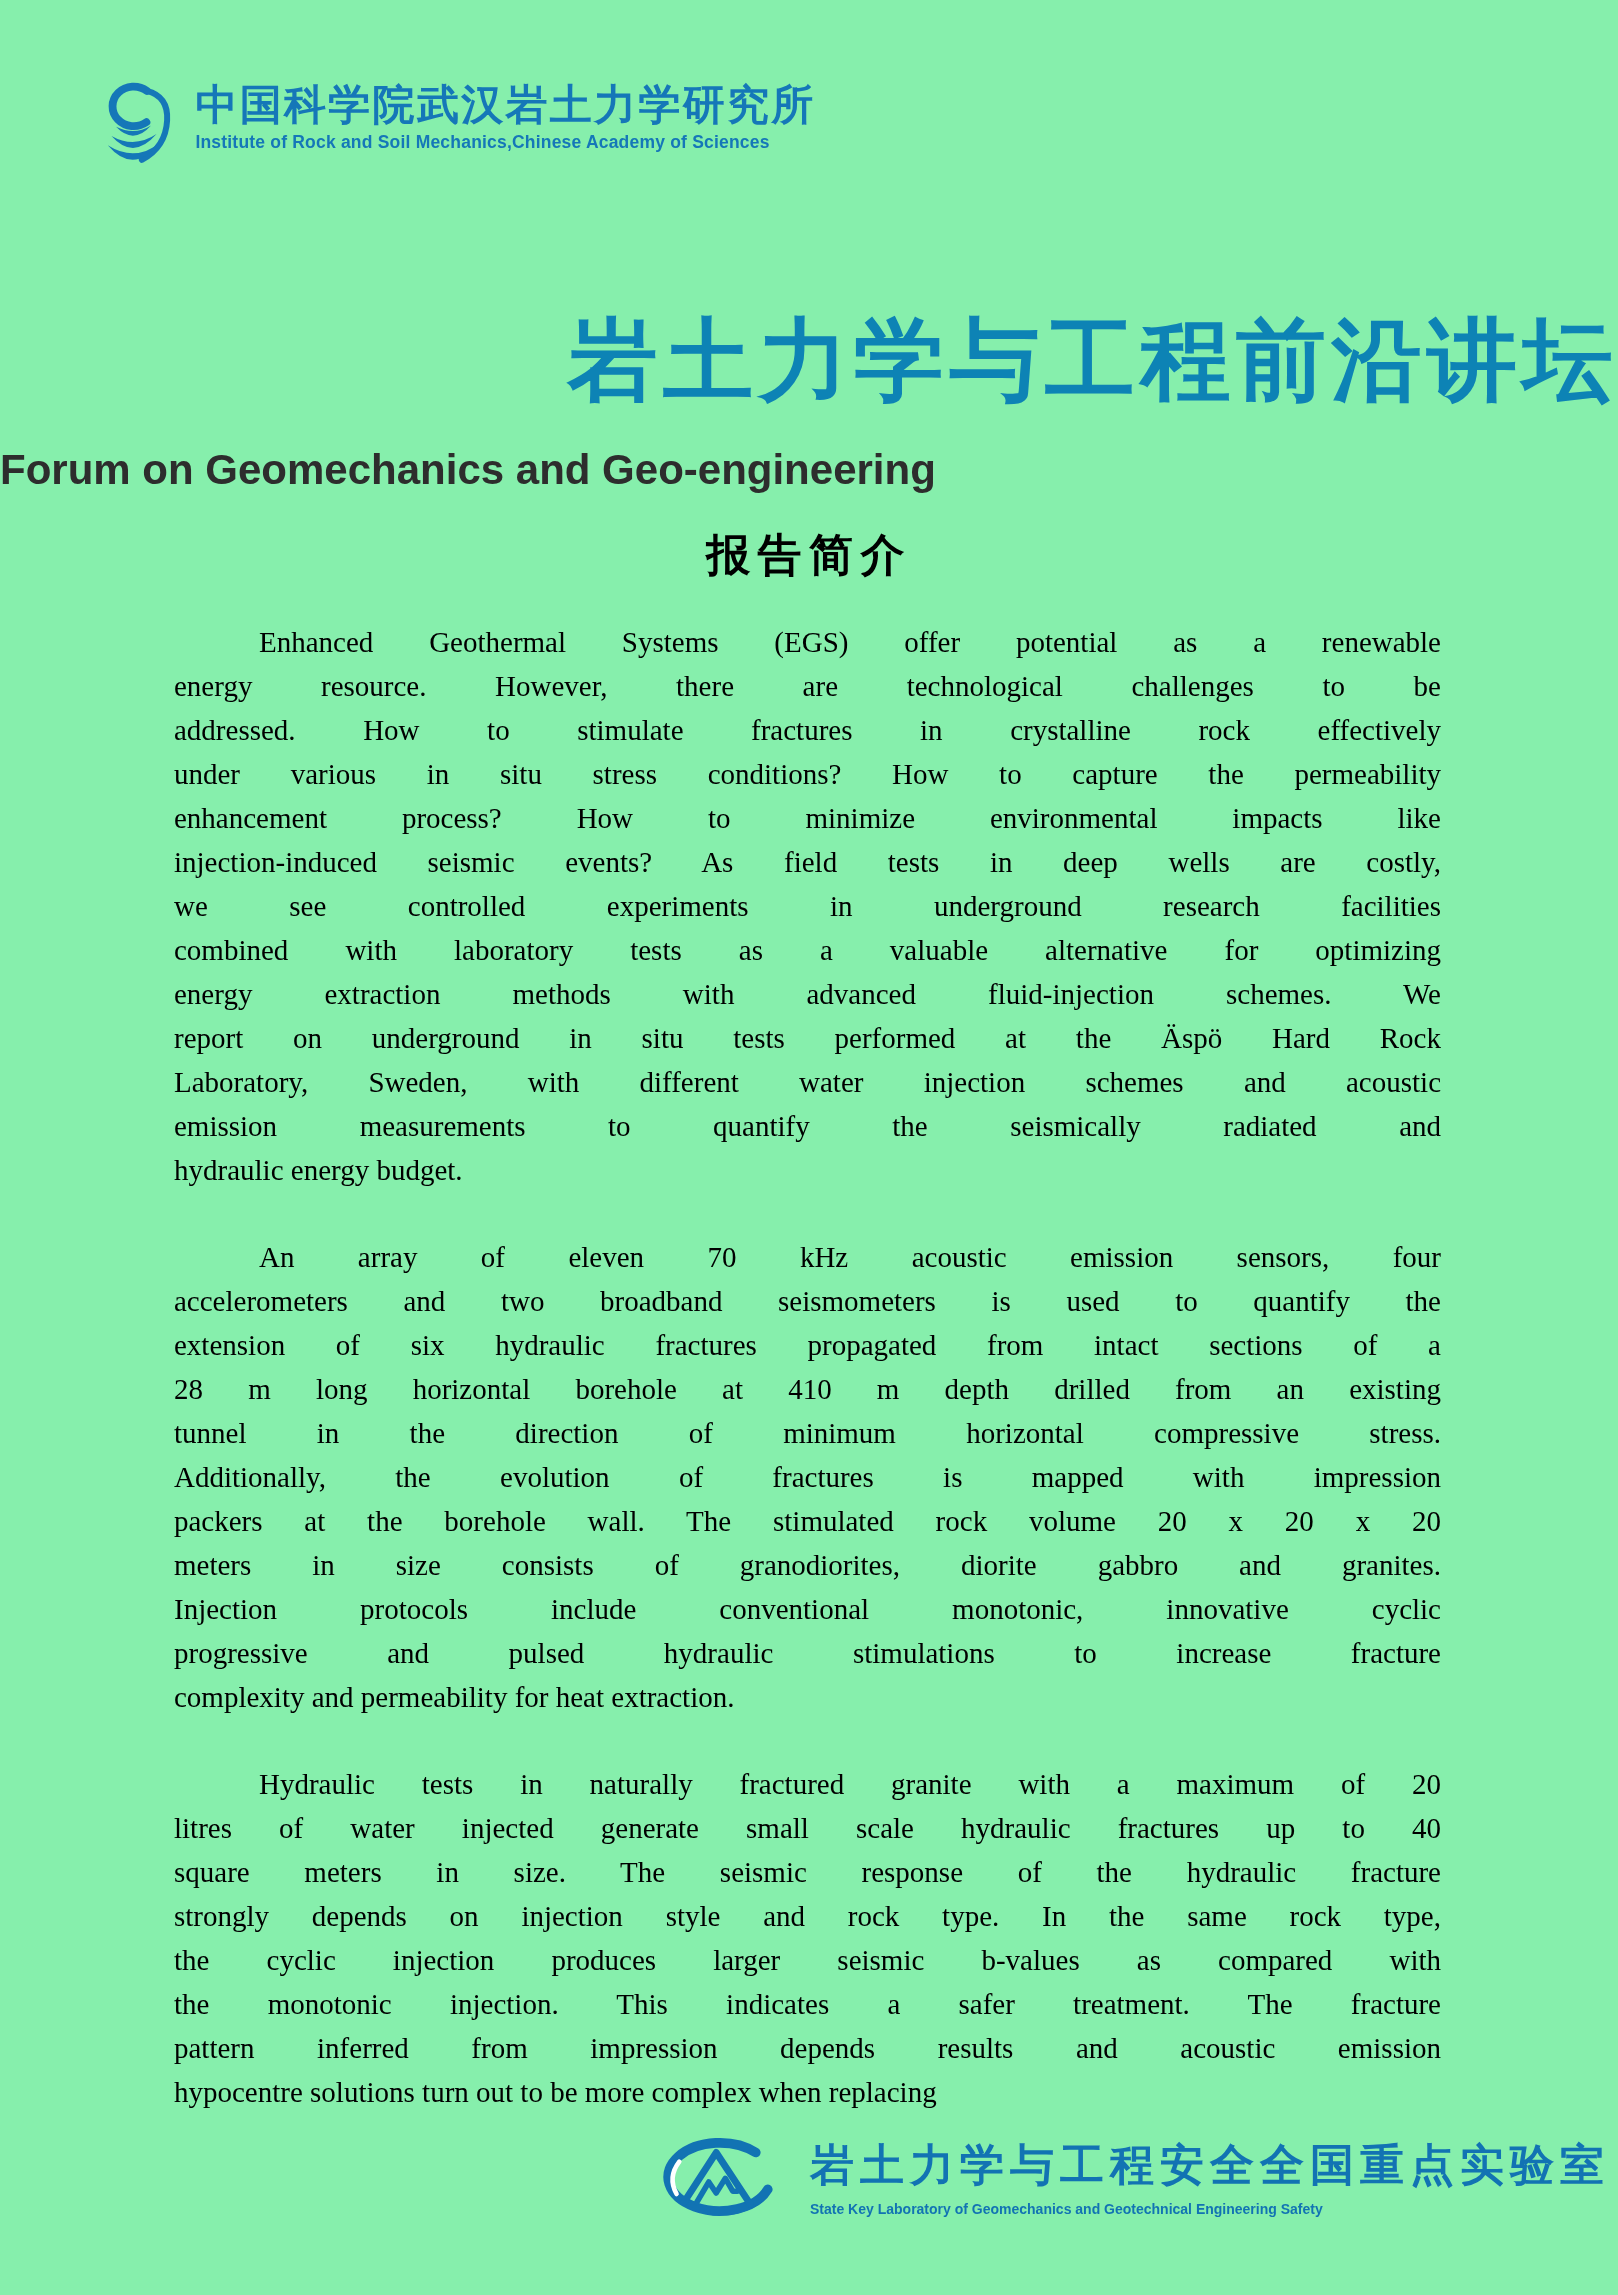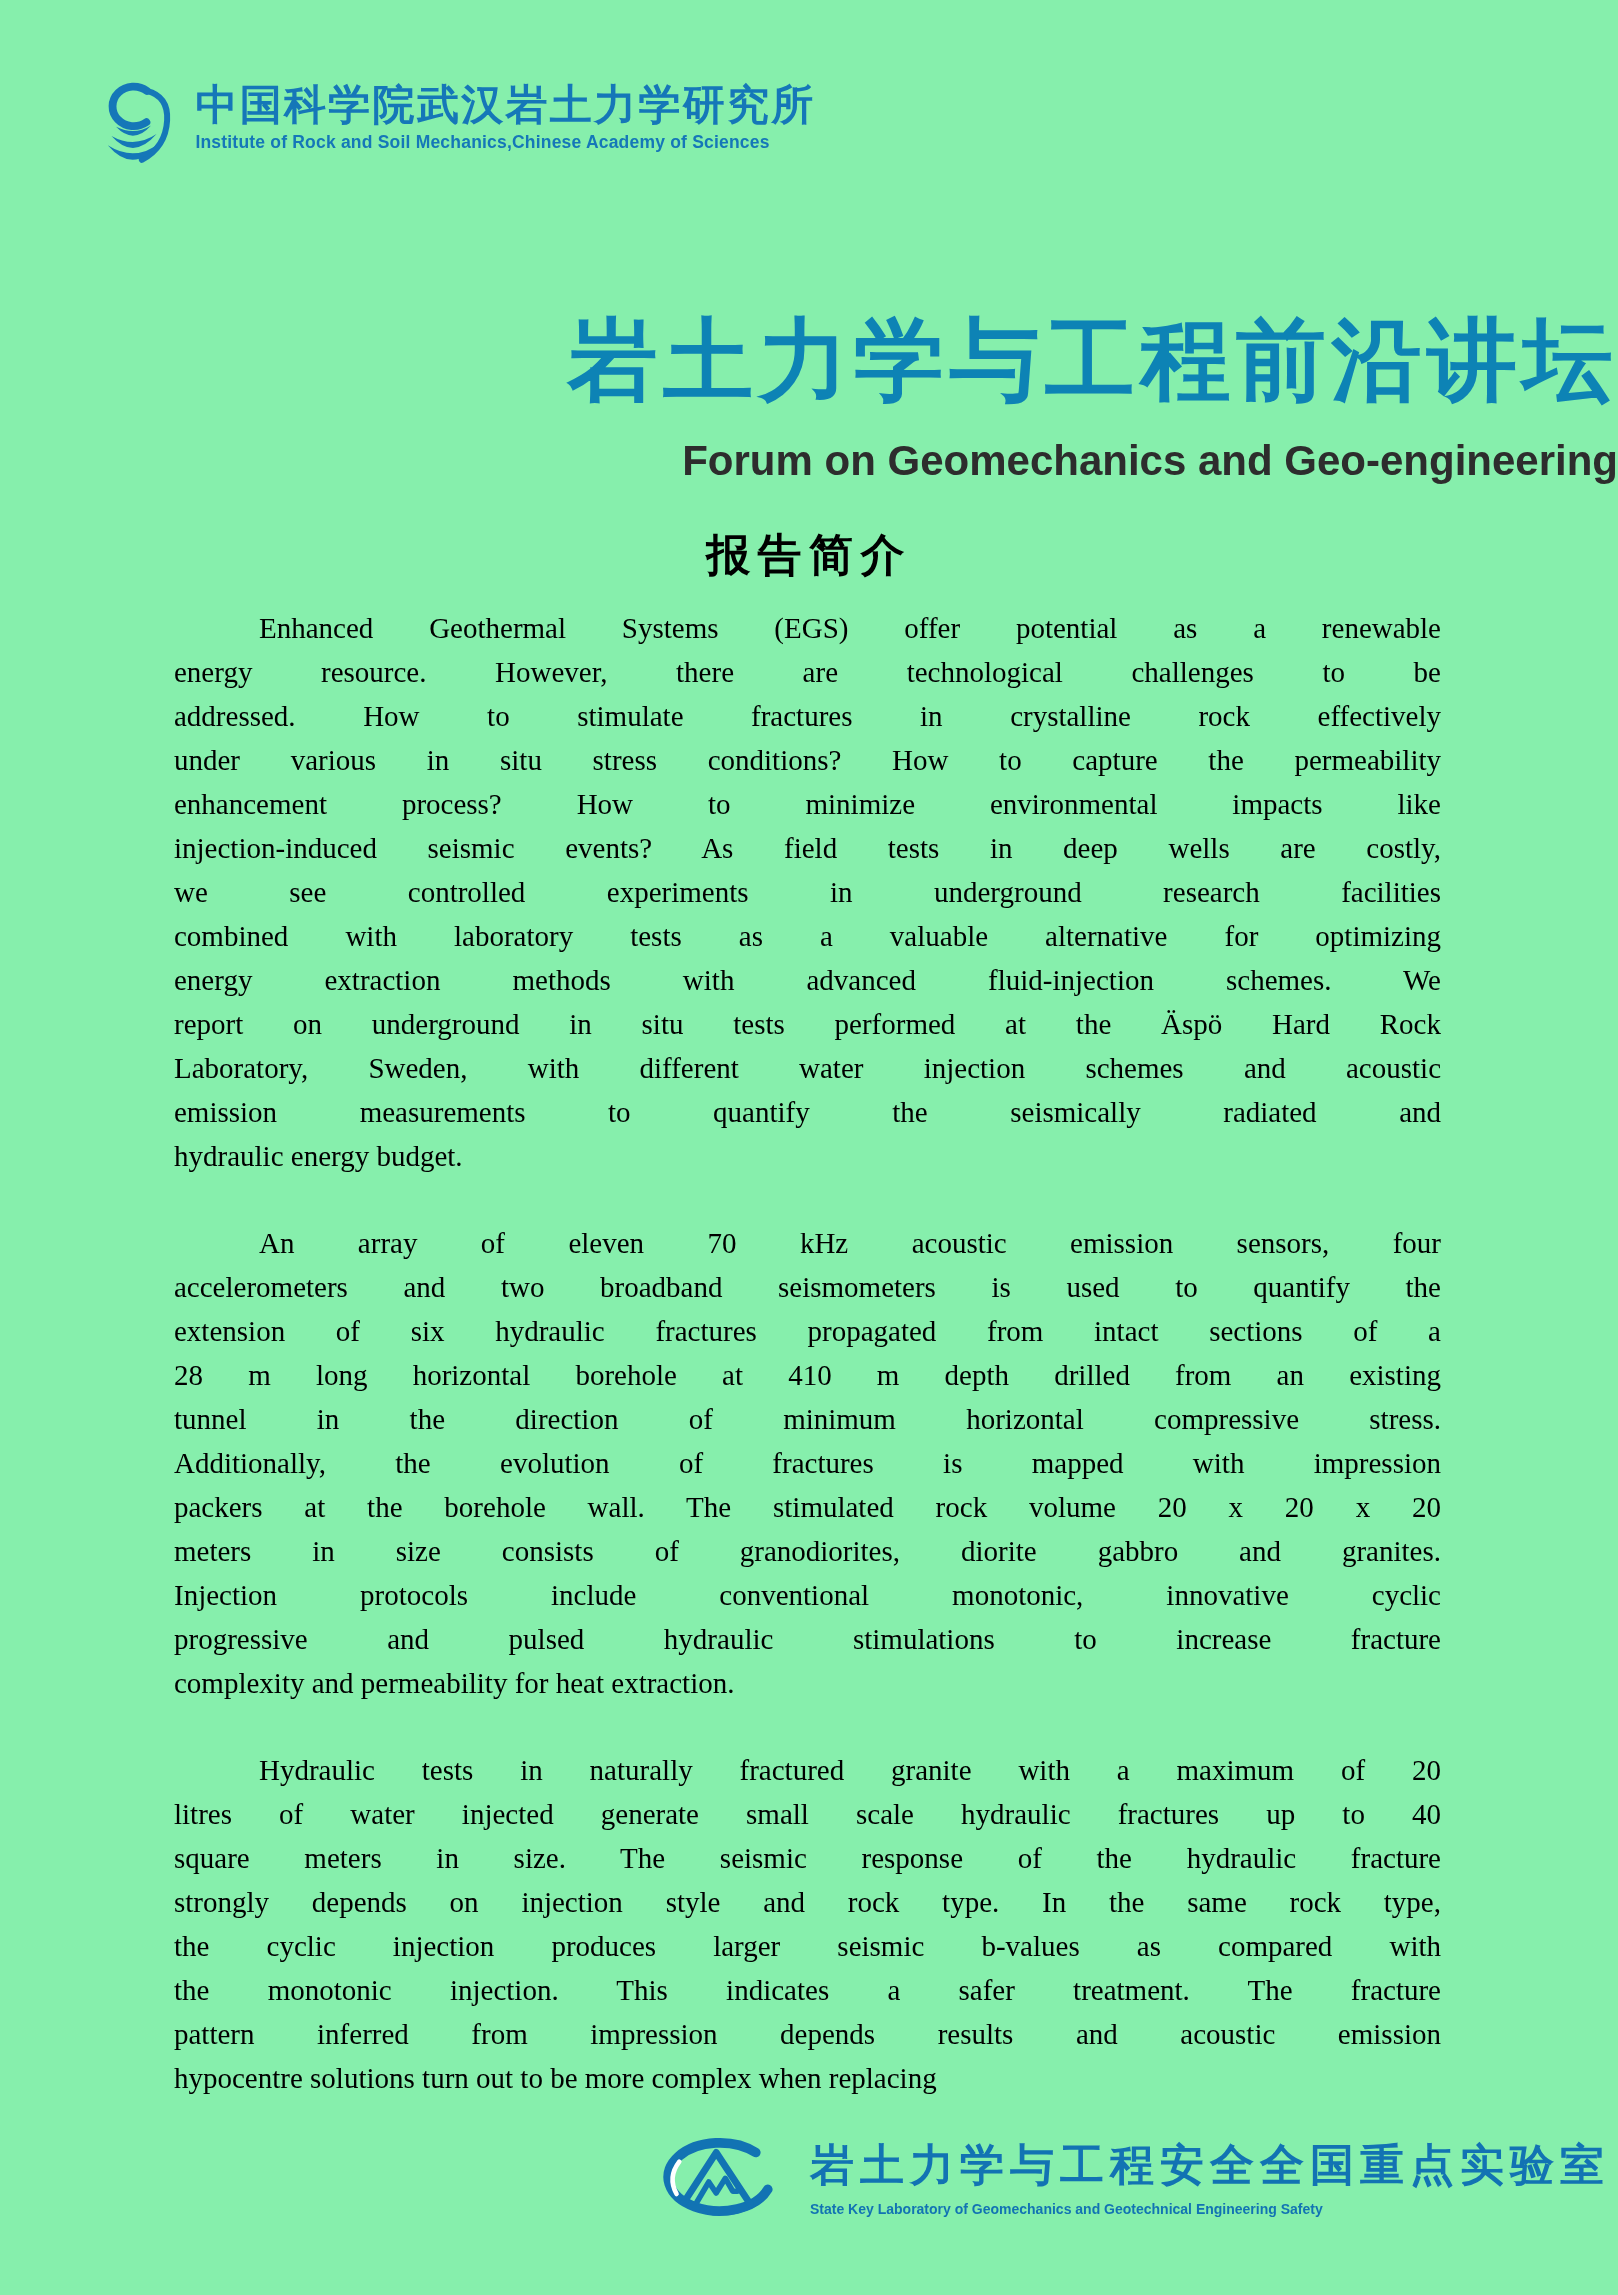--- a/index.html
+++ b/index.html
@@ -22,33 +22,33 @@
     letter-spacing:0.2px; white-space:nowrap;
   }
 
   
   .main-title {
     position:absolute; left:0; right:0; top:310px;
     text-align:right; font-size:90px; font-weight:700;
     color:#0D83B5; letter-spacing:5.5px; line-height:1.12; white-space:nowrap;margin-left:16px;
   }
   .sub-title {
-    position:absolute; left:0; right:0; top:437px;
-    text-align:right; font-size:42px; font-weight:700;
+    position:absolute; left:0; right:0; top:446px;
+    text-align:left; font-size:42px; font-weight:700;
     color:#2D2D2D; letter-spacing:0px; line-height:1.15; white-space:nowrap;
   }
   .section-heading {
     position:absolute; left:0; right:0; top:530px;
     text-align:center; font-size:44px; font-weight:700;
     color:#000000; letter-spacing:7.4px; line-height:1.15; white-space:nowrap;
   }
 
   
   .abstract {
-    position:absolute; left:174px; top:606px; width:1267px;
+    position:absolute; left:174px; top:620px; width:1267px;
     font-family:"Liberation Serif", serif; color:#000000;
     font-size:29px; line-height:44px;
   }
   .para { margin:0; }
   .para + .para { margin-top:43px; }
   .line { text-align:justify; text-align-last:justify; white-space:normal; }
   .para .line:last-child { text-align-last:left; }
   .para .line:first-child { text-indent:85px; }
 
   

